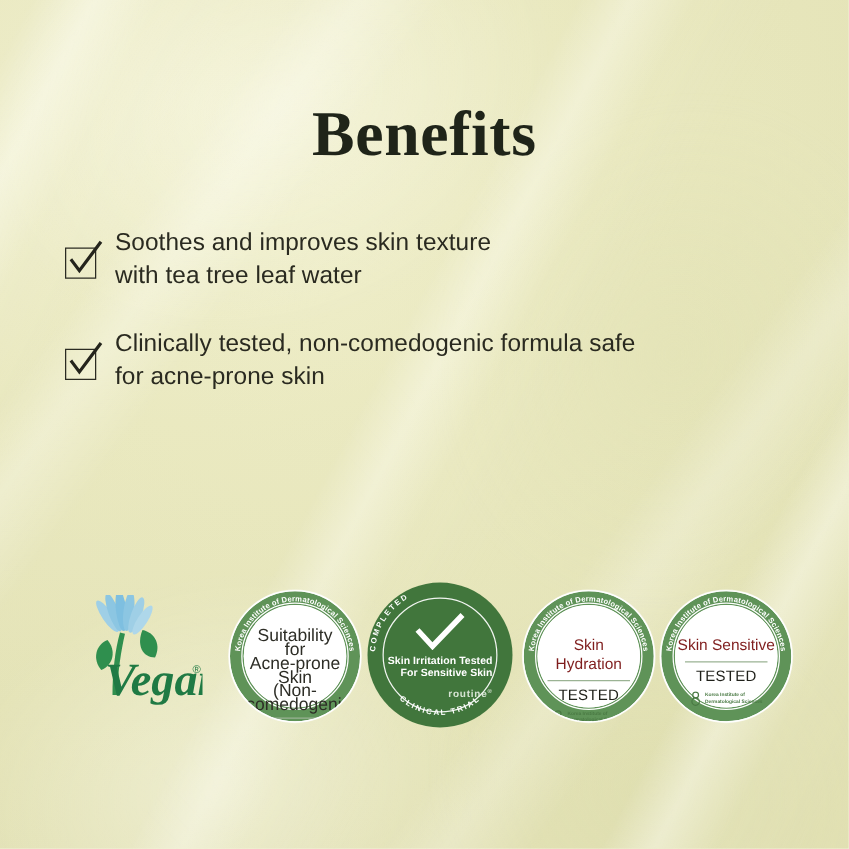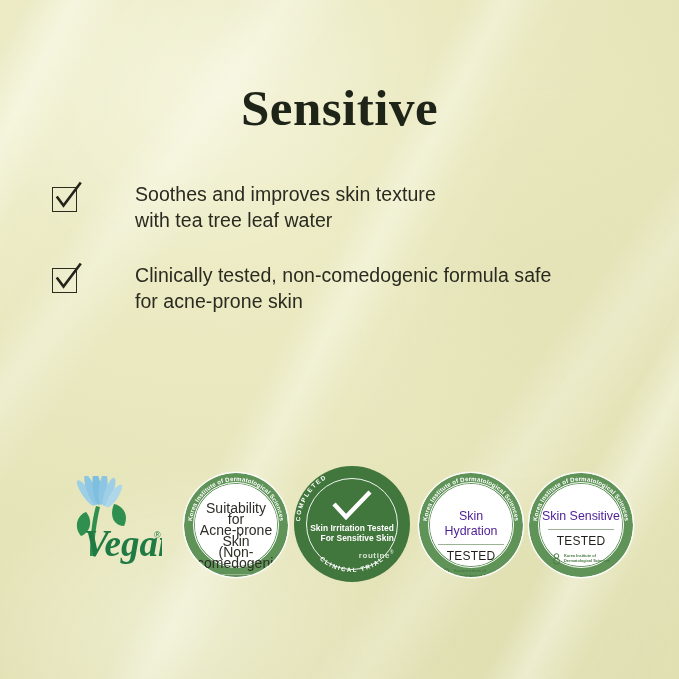--- a/index.html
+++ b/index.html
@@ -133,23 +133,22 @@
   }
 
   .benefits {
     position: absolute;
     left: 52px;
     top: 182px;
     width: 600px;
   }
   .benefit {
     display: flex;
-    align-items: flex-start;
+    align-items: center;
     margin-bottom: 30px;
-    gap: 43px;
   }
   .benefit:last-child { margin-bottom: 0; }
 
   .checkbox {
     position: relative;
     flex: 0 0 auto;
     width: 25px;
     height: 25px;
     margin-top: 5px;
     margin-right: 15px;
@@ -252,21 +251,21 @@
   .seal-claim {
     font-size: 14px;
     line-height: 11px;
     color: #2d2d26;
     white-space: pre-line;
     font-weight: 400;
   }
   .seal-claim.one-line {
     font-size: 12.4px;
     line-height: 15px;
-    color: #4c1d95;
+    color: #7f1d1d;
     padding-top: 6px;
   }
   .seal-rule {
     height: 1px;
     background: #9bb394;
     margin: 5px 6px 4px 6px;
   }
   .seal-tested {
     font-size: 12px;
     color: #1f201a;
@@ -348,21 +347,21 @@
   <div class="bg-swirl-a"></div>
   <div class="bg-swirl-b"></div>
   <div class="bg-swirl-c"></div>
   <div class="bg-swirl-d"></div>
   <div class="bg-sheen"></div>
   <div class="bg-sheen2"></div>
   <div class="bg-vignette"></div>
 
   <div class="content">
 
-    <div class="title">Sensitive</div>
+    <div class="title">Benefits</div>
 
     <div class="benefits">
 
       <div class="benefit">
         <span class="checkbox">
           <span class="box"></span>
           <svg width="30" height="32" viewBox="0 0 30 32" aria-hidden="true">
             <path d="M4.5 15.5 L10.5 23.5 L27 1.5" fill="none" stroke="#24241c" stroke-width="2.6" stroke-linecap="square" stroke-linejoin="miter"></path>
           </svg>
         </span>

